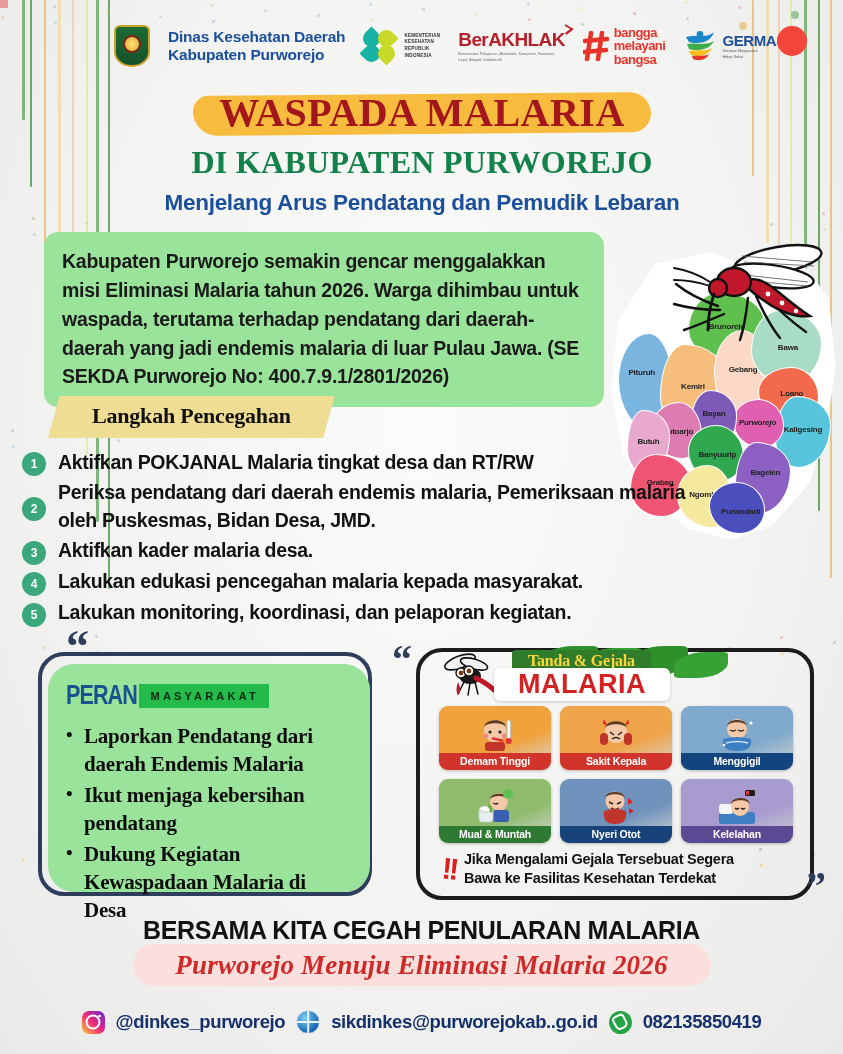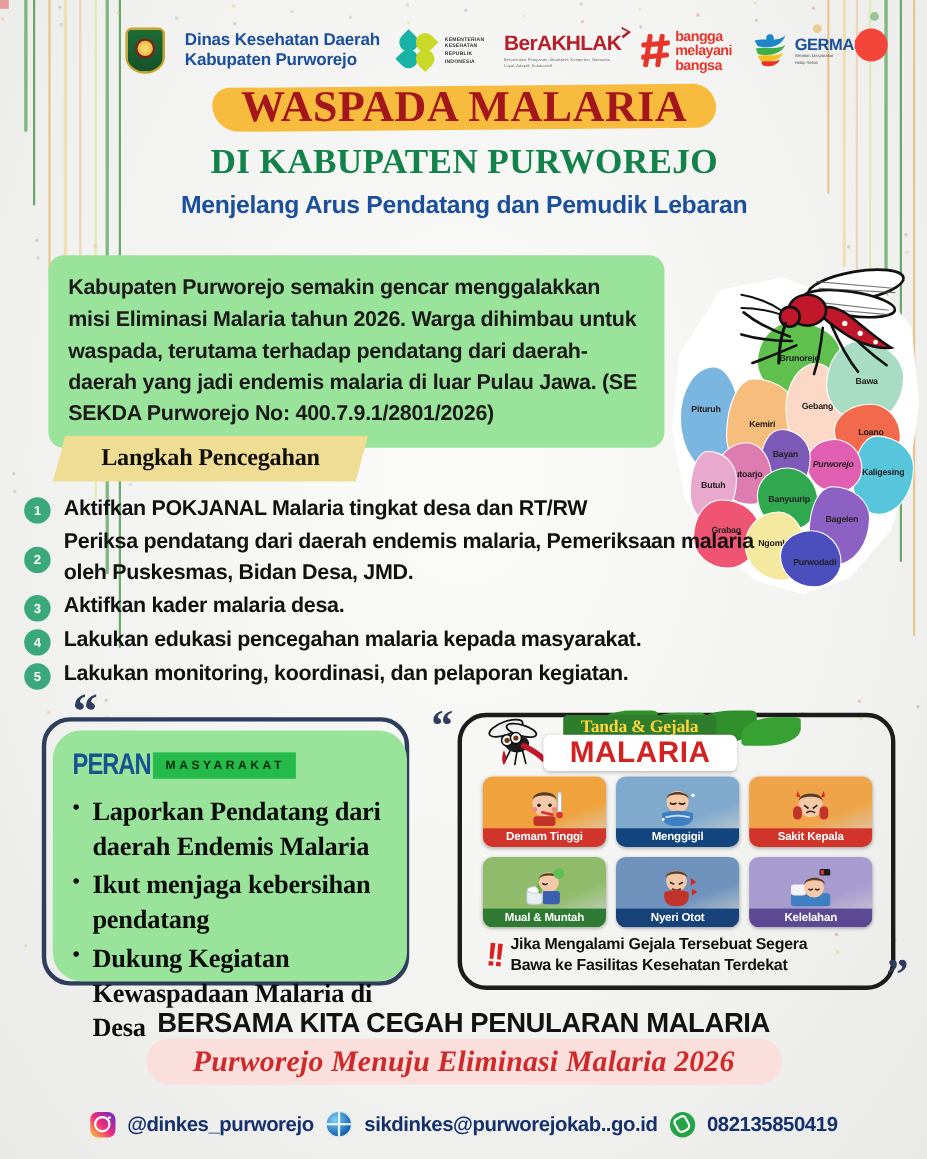--- a/index.html
+++ b/index.html
@@ -69,21 +69,21 @@
   .bangga-hash { width: 26px; height: 30px; position: relative; }
   .bangga-tx { color: #e8352c; font-weight: bold; font-size: 13px; line-height: 1.02; letter-spacing: -.5px; }
 
   .germas-mark { width: 34px; height: 32px; position: relative; }
   .germas-tx .g { color: #1b4f9c; font-weight: bold; font-size: 15px; letter-spacing: -.4px; }
   .germas-tx .s { font-size: 3.8px; color: #555; line-height: 1.5; }
 
   .red-dot-top { position: absolute; top: 26px; right: 36px; width: 30px; height: 30px; border-radius: 50%; background: #f4453a; }
 
   
-  .title-wrap { position: absolute; top: 72px; left: 0; width: 804px; text-align: center; padding-left: 40px; }
+  .title-wrap { position: absolute; top: 88px; left: 0; width: 804px; text-align: center; padding-left: 40px; }
   .t1-band { position: relative; display: inline-block; padding: 0 26px; }
   .t1-band::before {
     content: ""; position: absolute; left: 0; right: 0; top: 6px; height: 40px;
     background: #f7bb3d; border-radius: 22px 30px 26px 34px;
     transform: rotate(-.5deg);
   }
   .t1 {
     position: relative; font-family: "Liberation Serif", serif; font-weight: bold;
     font-size: 40px; color: #a3161c; letter-spacing: .5px; line-height: 1.25;
   }
@@ -156,21 +156,21 @@
     transform: scaleX(.8); transform-origin: left center;
   }
   .peran-title .p2 {
     background: #25bb4b; color: #0b2a12; font-weight: bold; font-size: 11px;
     letter-spacing: 3.2px; padding: 6px 10px 6px 12px; margin-left: -16px;
   }
   .peran-list { list-style: none; }
   .peran-list li {
     position: relative; padding-left: 18px; margin-bottom: 3px;
     font-family: "Liberation Serif", serif; font-weight: bold;
-    font-size: 24px; color: #0d0d0d; line-height: 1.33; letter-spacing: -.2px;
+    font-size: 21px; color: #0d0d0d; line-height: 1.33; letter-spacing: -.2px;
   }
   .peran-list li::before {
     content: "•"; position: absolute; left: 0; top: -1px; font-size: 19px;
   }
   .q-mark { position: absolute; color: #2f3d5c; font-family: "Liberation Serif", serif; font-weight: bold; line-height: 1; }
 
   
   .gejala-frame {
     position: absolute; left: 416px; top: 648px; width: 398px; height: 252px;
     border: 4px solid #1c1c1c; border-radius: 26px;
@@ -590,51 +590,51 @@
               <circle cx="23" cy="17" r="1.6" fill="#222"></circle>
               <circle cx="9" cy="21" r="2.4" fill="#e88"></circle>
               <circle cx="27" cy="21" r="2.4" fill="#e88"></circle>
               <rect x="15" y="22" width="12" height="2.6" rx="1.3" fill="#d33" transform="rotate(12 15 22)"></rect>
               <rect x="8" y="27" width="20" height="9" rx="3" fill="#c0342a"></rect>
               <rect x="30" y="5" width="3.4" height="20" rx="1.7" fill="#fff" stroke="#bbb"></rect>
               <circle cx="31.7" cy="26" r="3" fill="#d33"></circle>
             </svg></div>
           <div class="lbl" style="background: rgb(208, 52, 42);">Demam Tinggi</div>
         </div>
-        <div class="card" style="background: linear-gradient(160deg, rgb(127, 169, 205) 0%, rgb(127, 169, 205) 60%, rgba(0, 0, 0, 0.12) 100%);">
-          <div class="face"><svg width="36" height="36" viewBox="0 0 36 36">
-              <circle cx="18" cy="14" r="10" fill="#f5c9a8"></circle>
-              <path d="M8 11 C9 3 27 3 28 11 C25 6 11 6 8 11Z" fill="#5b3b22"></path>
-              <path d="M11 15 q3 2 6 0" stroke="#222" stroke-width="1.4" fill="none"></path>
-              <path d="M19 15 q3 2 6 0" stroke="#222" stroke-width="1.4" fill="none"></path>
-              <path d="M4 24 q14 -4 28 0 q2 12 -14 12 q-16 0 -14 -12Z" fill="#3e7fc1"></path>
-              <path d="M7 28 q11 -3 22 0" stroke="#cfe4f7" stroke-width="1.6" fill="none"></path>
-              <g fill="#fff">
-                <circle cx="32" cy="8" r="1.6"></circle>
-                <circle cx="5" cy="30" r="1.3"></circle>
-              </g>
-            </svg></div>
-          <div class="lbl" style="background: rgb(18, 69, 126);">Menggigil</div>
-        </div>
         <div class="card" style="background: linear-gradient(160deg, rgb(239, 164, 73) 0%, rgb(239, 164, 73) 60%, rgba(0, 0, 0, 0.12) 100%);">
           <div class="face"><svg width="36" height="36" viewBox="0 0 36 36">
               <circle cx="18" cy="17" r="11" fill="#f5c9a8"></circle>
               <path d="M7 13 C8 4 28 4 29 13 C26 8 10 8 7 13Z" fill="#5b3b22"></path>
               <path d="M12 17 l4 3" stroke="#222" stroke-width="1.5"></path>
               <path d="M24 17 l-4 3" stroke="#222" stroke-width="1.5"></path>
               <path d="M14 24 q4 -3 8 0" stroke="#222" stroke-width="1.5" fill="none"></path>
               <rect x="2" y="18" width="8" height="12" rx="4" fill="#c0342a"></rect>
               <rect x="26" y="18" width="8" height="12" rx="4" fill="#c0342a"></rect>
               <g fill="#d22">
                 <path d="M6 4 l3 6 l-4 -1Z"></path>
                 <path d="M30 4 l-3 6 l4 -1Z"></path>
               </g>
             </svg></div>
           <div class="lbl" style="background: rgb(208, 52, 42);">Sakit Kepala</div>
         </div>
+        <div class="card" style="background: linear-gradient(160deg, rgb(127, 169, 205) 0%, rgb(127, 169, 205) 60%, rgba(0, 0, 0, 0.12) 100%);">
+          <div class="face"><svg width="36" height="36" viewBox="0 0 36 36">
+              <circle cx="18" cy="14" r="10" fill="#f5c9a8"></circle>
+              <path d="M8 11 C9 3 27 3 28 11 C25 6 11 6 8 11Z" fill="#5b3b22"></path>
+              <path d="M11 15 q3 2 6 0" stroke="#222" stroke-width="1.4" fill="none"></path>
+              <path d="M19 15 q3 2 6 0" stroke="#222" stroke-width="1.4" fill="none"></path>
+              <path d="M4 24 q14 -4 28 0 q2 12 -14 12 q-16 0 -14 -12Z" fill="#3e7fc1"></path>
+              <path d="M7 28 q11 -3 22 0" stroke="#cfe4f7" stroke-width="1.6" fill="none"></path>
+              <g fill="#fff">
+                <circle cx="32" cy="8" r="1.6"></circle>
+                <circle cx="5" cy="30" r="1.3"></circle>
+              </g>
+            </svg></div>
+          <div class="lbl" style="background: rgb(18, 69, 126);">Menggigil</div>
+        </div>
         <div class="card" style="background: linear-gradient(160deg, rgb(143, 187, 107) 0%, rgb(143, 187, 107) 60%, rgba(0, 0, 0, 0.12) 100%);">
           <div class="face"><svg width="36" height="36" viewBox="0 0 36 36">
               <circle cx="22" cy="14" r="9" fill="#f5c9a8"></circle>
               <path d="M13 11 C14 4 30 4 31 11 C28 7 16 7 13 11Z" fill="#5b3b22"></path>
               <path d="M16 15 q3 2 5 0" stroke="#222" stroke-width="1.3" fill="none"></path>
               <rect x="16" y="22" width="16" height="12" rx="3" fill="#3a5fb0"></rect>
               <rect x="2" y="20" width="14" height="14" rx="3" fill="#e9eef2" stroke="#c3ccd3"></rect>
               <ellipse cx="9" cy="21" rx="6.5" ry="3" fill="#fff" stroke="#c3ccd3"></ellipse>
               <path d="M12 18 q3 3 2 5" stroke="#6fae3a" stroke-width="3" fill="none" stroke-linecap="round"></path>
               <circle cx="31" cy="6" r="5" fill="#5fbf55"></circle>

